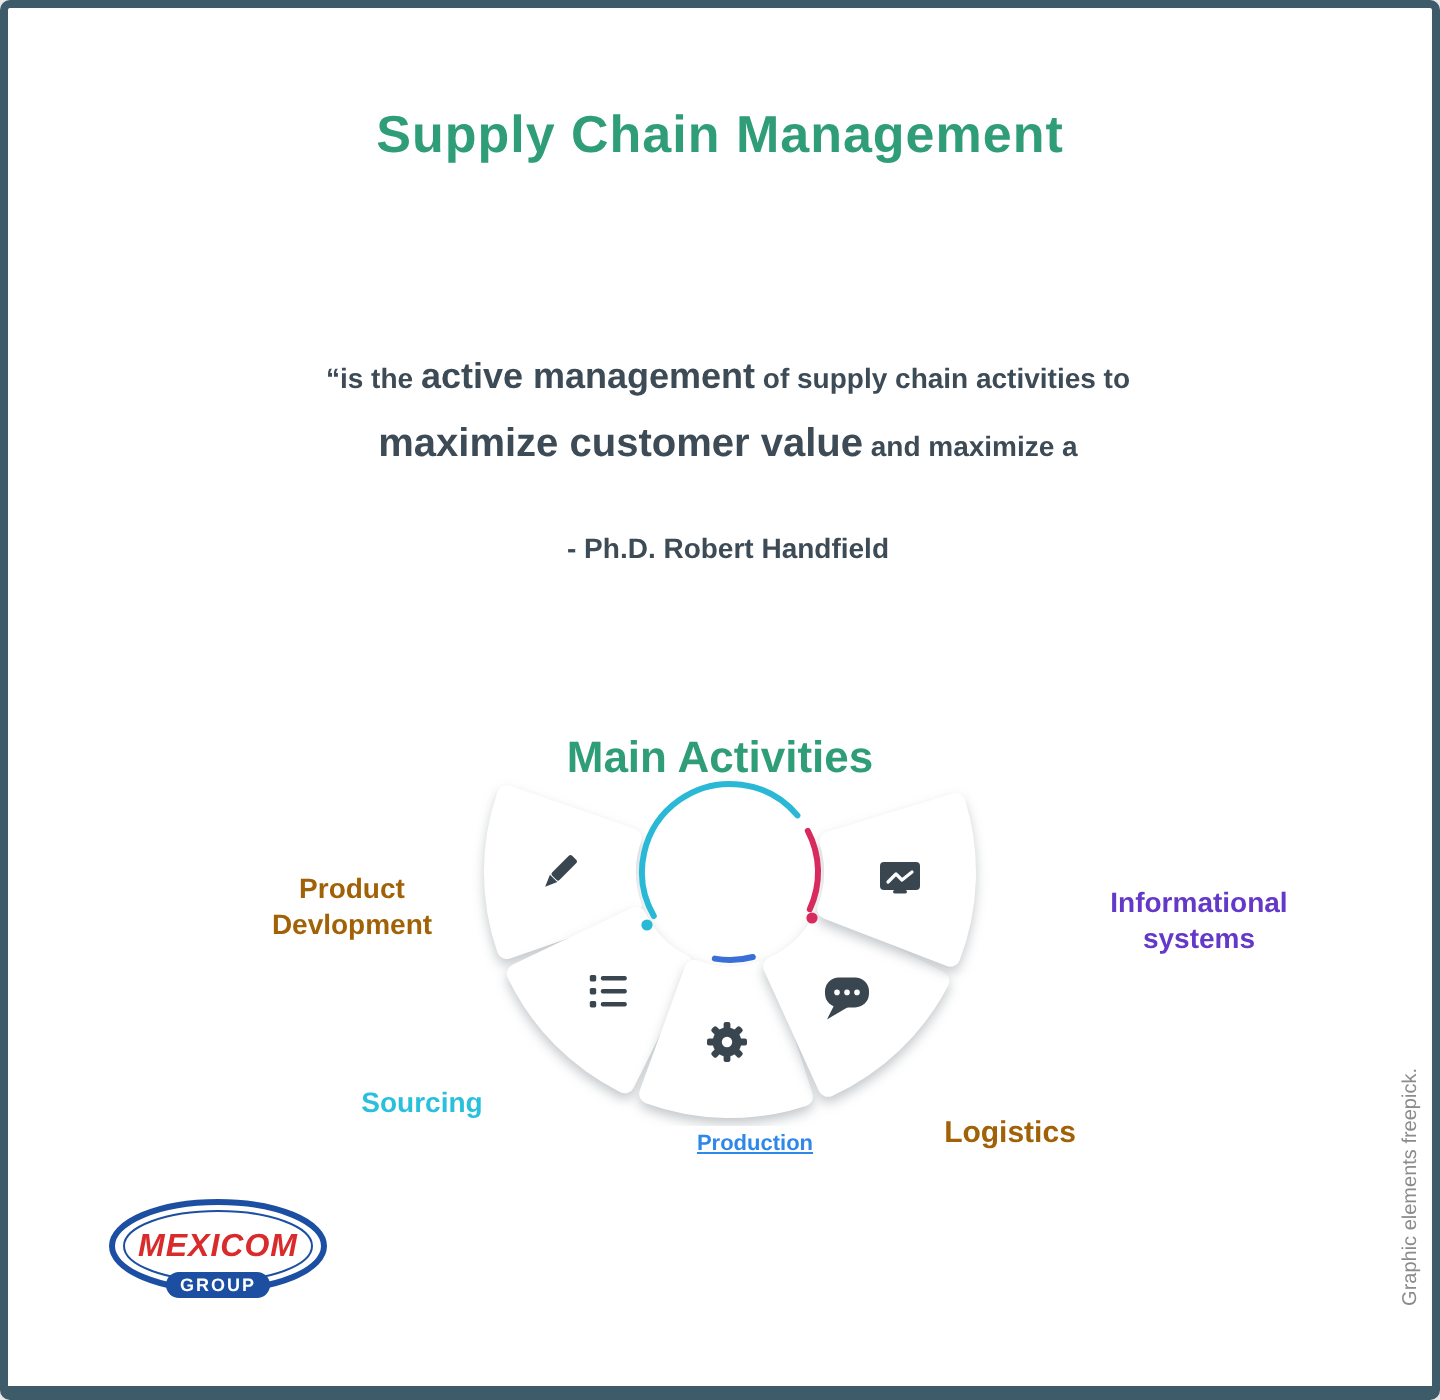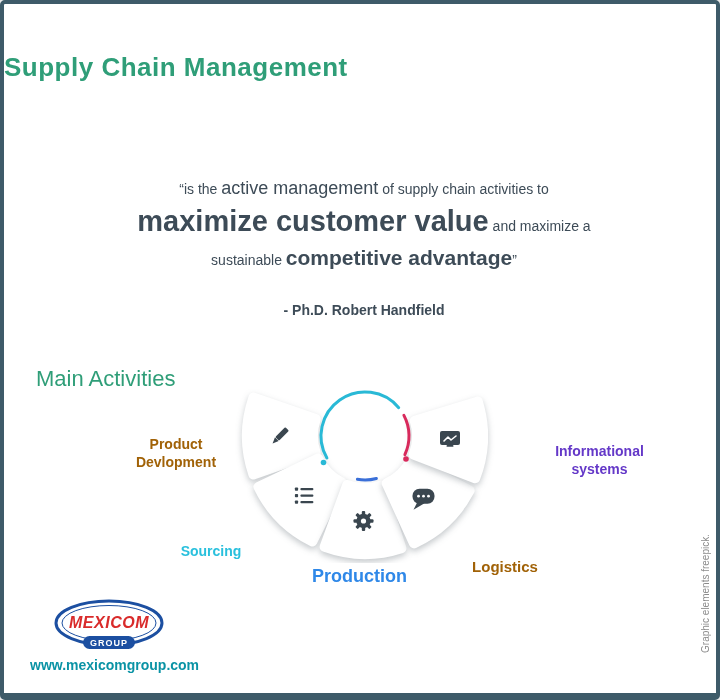--- a/index.html
+++ b/index.html
@@ -3,57 +3,57 @@
 <meta charset="utf-8">
 <style>
   html,body { margin:0; padding:0; background:#e9e9e9; }
   .frame {
     position:relative; width:720px; height:700px; box-sizing:border-box;
     background:#ffffff; border:4px solid #3e5b69; border-bottom-width:7px;
     border-radius:5px; overflow:hidden;
     font-family:"Liberation Sans", sans-serif;
   }
   .page-title {
-    position:absolute; top:48px; left:0; right:0; 
+    position:absolute; top:48px; left:0; right:0; text-align:center;
     font-size:26px; font-weight:bold; letter-spacing:.5px; color:#2f9e78;
   }
   .quote {
     position:absolute; top:168px; left:90px; width:540px;
     text-align:center; color:#3d4b57;
   }
   .q-line { line-height:32px; }
-  .q-sm { font-size:14px; font-weight:normal; }
-  .q-md { font-size:18px; font-weight:normal; }
+  .q-sm { font-size:14px; font-weight:bold; }
+  .q-md { font-size:18px; font-weight:bold; }
   .q-lg { font-size:21px; font-weight:bold; }
-  .q-xl { font-size:29px; font-weight:bold; }
+  .q-xl { font-size:20px; font-weight:bold; }
   .attribution { margin-top:26px; font-size:14px; font-weight:bold; }
   .main-heading {
-    position:absolute; top:362px; left:0; right:0; text-align:left;
-    font-size:22px; font-weight:normal; color:#2f9e78;margin-left:32px;
+    position:absolute; top:362px; left:0; right:0; text-align:center;
+    font-size:22px; font-weight:bold; color:#2f9e78;
   }
   .fan { position:absolute; left:228px; top:384px; }
   .petal {
     fill:#ffffff; stroke:#ffffff; stroke-width:10; stroke-linejoin:round;
     filter:drop-shadow(0 3px 3px rgba(45,60,72,0.28));
   }
   .icon-shape { fill:#3a464f; }
   .arc { fill:none; stroke-width:3; stroke-linecap:round; }
   .arc-cyan { stroke:#29b9d6; }
   .arc-red  { stroke:#d82a5c; }
   .arc-blue { stroke:#3a6fd8; }
   .dot-cyan { fill:#29b9d6; }
   .dot-red  { fill:#d82a5c; }
   .activity-label {
     position:absolute; font-weight:bold; font-size:14px;
     text-align:center; line-height:1.3;
   }
   #label-product       { left:122px; top:431px; width:100px; }
   #label-informational { left:538px; top:438px; width:115px;text-align:center; }
   #label-sourcing      { left:166px; top:538px; width:82px; }
-  #label-production    { left:308px; top:561px; width:95px; font-size:18px; }
+  #label-production    { left:326px; top:561px; width:95px; font-size:11px;text-decoration:underline; }
   #label-logistics     { left:458px; top:553px; width:86px; font-size:15px; }
   .logo { position:absolute; left:48px; top:594px; }
   .logo-primary { font:italic bold 16px "Liberation Sans", sans-serif; fill:#d92b2b; letter-spacing:.5px; }
   .logo-secondary { font:bold 9px "Liberation Sans", sans-serif; fill:#ffffff; letter-spacing:1px; }
   .website {
     position:absolute; left:26px; top:653px;
     font-size:14px; font-weight:bold; color:#0a93a5; cursor:pointer;
   }
   .credit {
     position:absolute; right:5px; bottom:40px;
@@ -67,23 +67,20 @@
 <div class="frame">
 
   <div class="page-title" style="color: rgb(47, 158, 120);">Supply Chain Management</div>
 
   <div class="quote" style="color: rgb(61, 75, 87);">
     <div class="q-line">
       <span class="q-sm">“is the </span><span class="q-md">active management</span><span class="q-sm"> of supply chain activities to</span>
     </div>
     <div class="q-line">
       <span class="q-xl">maximize customer value</span><span class="q-sm"> and maximize a</span>
-    </div>
-    <div class="q-line">
-      <span class="q-sm">sustainable </span><span class="q-lg">competitive advantage</span><span class="q-sm">”</span>
     </div>
     <div class="attribution">- Ph.D. Robert Handfield</div>
   </div>
 
   <div class="main-heading" style="color: rgb(47, 158, 120);">Main Activities</div>
 
   <svg class="fan" width="266" height="175" viewBox="0 0 266 175" xmlns="http://www.w3.org/2000/svg">
 
     <path class="petal" d="M 83.8 64.9 A 52 52 0 0 1 83.8 31.1 L 21.4 9.6 A 118 118 0 0 0 21.4 86.5 Z"></path>
     <path class="petal" d="M 109.8 94.5 A 52 52 0 0 1 86.1 70.4 L 26.4 98.9 A 118 118 0 0 0 80.4 153.6 Z"></path>
@@ -148,17 +145,16 @@
   <div class="activity-label" id="label-informational" style="color: rgb(100, 56, 200);">Informational systems</div>
 
   <svg class="logo" width="114" height="56" viewBox="0 0 114 56" xmlns="http://www.w3.org/2000/svg">
     <ellipse cx="57" cy="25" rx="53" ry="22" fill="#ffffff" stroke="#1c4fa1" stroke-width="3"></ellipse>
     <ellipse cx="57" cy="25" rx="47" ry="17.5" fill="none" stroke="#1c4fa1" stroke-width="1"></ellipse>
     <text class="logo-primary" x="57" y="30" text-anchor="middle">MEXICOM</text>
     <rect x="31" y="38" width="52" height="13" rx="6.5" fill="#1c4fa1"></rect>
     <text class="logo-secondary" x="57" y="47.5" text-anchor="middle">GROUP</text>
   </svg>
 
-  <div class="website" style="color: rgb(10, 147, 165);">www.mexicomgroup.com</div>
 
   <div class="credit">Graphic elements freepick.</div>
 
 </div>
 
 </body></html>

